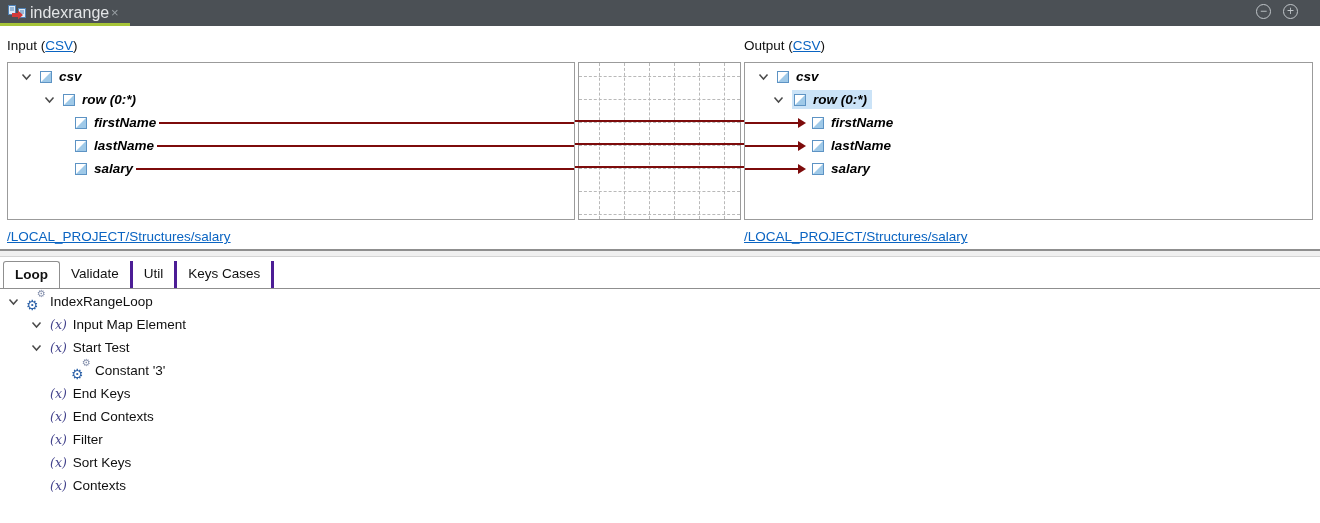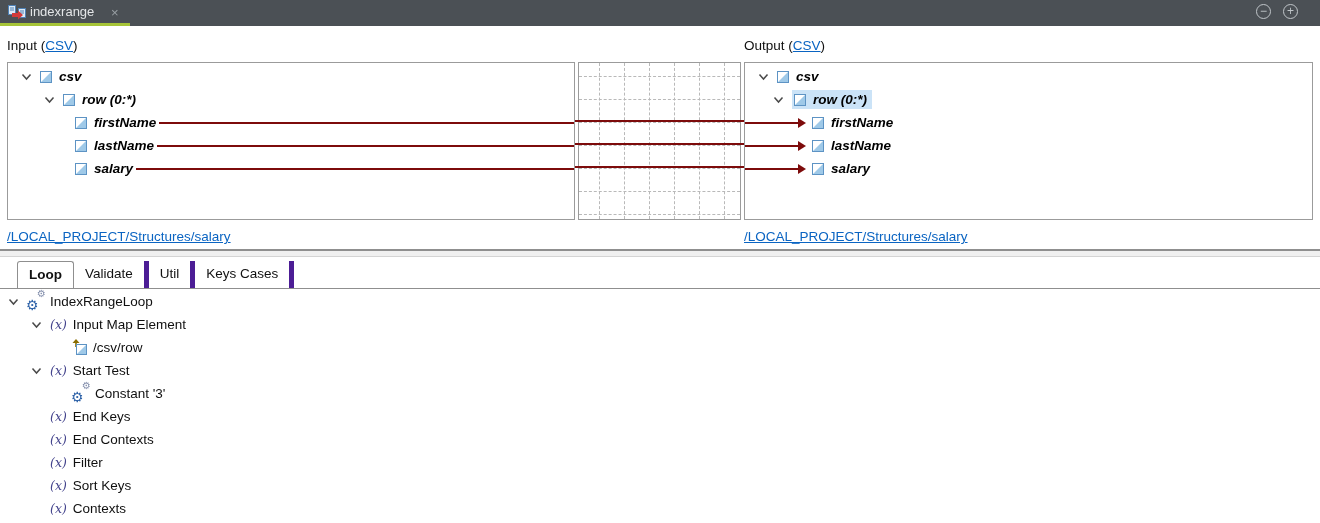--- a/index.html
+++ b/index.html
@@ -3,21 +3,21 @@
 <meta charset="utf-8">
 <style>
   * { box-sizing: border-box; margin: 0; padding: 0; }
   body { font-family: "Liberation Sans", sans-serif; background: #ffffff; }
   .app { position: relative; width: 1320px; height: 523px; background: #fff; overflow: hidden; }
 
   
   .titlebar { position: absolute; top: 0; left: 0; right: 0; height: 26px; background: #4b5055; }
   .doc-tab { position: absolute; left: 0; top: 0; width: 130px; height: 26px; cursor: pointer; }
   .doc-tab .tab-underline { position: absolute; left: 0; bottom: 0; width: 130px; height: 3px; background: #a6c437; }
-  .doc-tab .tab-title { position: absolute; left: 30px; top: 4px; font-size: 13px; color: #e3e5e7; }
+  .doc-tab .tab-title { position: absolute; left: 30px; top: 4px; font-size: 16px; color: #e3e5e7; }
   .doc-tab .tab-close { position: absolute; left: 111px; top: 5px; font-size: 13px; color: #9aa0a5; cursor: pointer; }
   .map-icon { position: absolute; left: 8px; top: 4px; }
   .win-btn { position: absolute; top: 4px; width: 15px; height: 15px; border: 1.4px solid #c0c5c9; border-radius: 50%;
              color: #c0c5c9; font-size: 12px; line-height: 12px; text-align: center; cursor: pointer; }
   .win-btn.minimize { right: 49px; }
   .win-btn.maximize { right: 22px; }
 
   
   .section-label { position: absolute; top: 38px; font-size: 13.5px; color: #101010; }
   a.inline-link, a.path-link { color: #0a64c2; text-decoration: underline; cursor: pointer; }
@@ -54,22 +54,22 @@
 
   
   .sash { position: absolute; top: 249px; left: 0; right: 0; height: 8px; background: #f0f0f0;
           border-top: 2px solid #8f8f8f; border-bottom: 1px solid #d4d4d4; cursor: row-resize; }
 
   
   .tabbar { position: absolute; top: 260px; left: 0; right: 0; height: 29px; display: flex;
             align-items: flex-end; border-bottom: 1px solid #8f8f8f; }
   .tab { font-size: 13.5px; color: #111; line-height: 26px; height: 27px; padding: 0 11px; cursor: pointer; }
   .tab.active { font-weight: bold; border: 1px solid #8f8f8f; border-bottom: none; border-radius: 3px 3px 0 0;
-                background: #fff; margin-left: 17px; }
-  .tab.plain { border-right: 5px solid #4c1d95; text-align: right; }
+                background: #fff; margin-left: 3px; }
+  .tab.plain { border-right: 3px solid #4c1d95; text-align: right; }
 
   
   .loop-tree { position: absolute; top: 290px; left: 0; right: 0; }
   .loop-row { height: 23px; display: flex; align-items: center; font-size: 13.5px; color: #101010; cursor: default; }
   .loop-row .txt { white-space: pre; }
   .ind-1 { padding-left: 8px; }
   .ind-2 { padding-left: 31px; }
   .ind-2b { padding-left: 50px; }  
   .ind-3 { padding-left: 72px; }
 
@@ -229,30 +229,20 @@
     </div>
 
     <div class="loop-row ind-2">
       <svg class="expander" viewBox="0 0 11 8">
           <polyline points="1.5,1.5 5.5,6 9.5,1.5" fill="none" stroke="#4a4a4a" stroke-width="1.5"></polyline>
         </svg>
       <span class="fx-icon">(x)</span>
       <span class="txt">Input Map Element</span>
     </div>
 
-    <div class="loop-row ind-3">
-      <span class="map-el-icon">
-        <svg width="8" height="9" viewBox="0 0 8 9" style="position:absolute;left:0;top:-1px;">
-            <line x1="4" y1="8" x2="4" y2="2" stroke="#8a6d00" stroke-width="1.6"></line>
-            <polygon points="0.5,4 4,0 7.5,4" fill="#8a6d00"></polygon>
-          </svg>
-        <span class="sq"></span>
-      </span>
-      <span class="txt">/csv/row</span>
-    </div>
 
     <div class="loop-row ind-2">
       <svg class="expander" viewBox="0 0 11 8">
           <polyline points="1.5,1.5 5.5,6 9.5,1.5" fill="none" stroke="#4a4a4a" stroke-width="1.5"></polyline>
         </svg>
       <span class="fx-icon">(x)</span>
       <span class="txt">Start Test</span>
     </div>
 
     <div class="loop-row ind-3">

